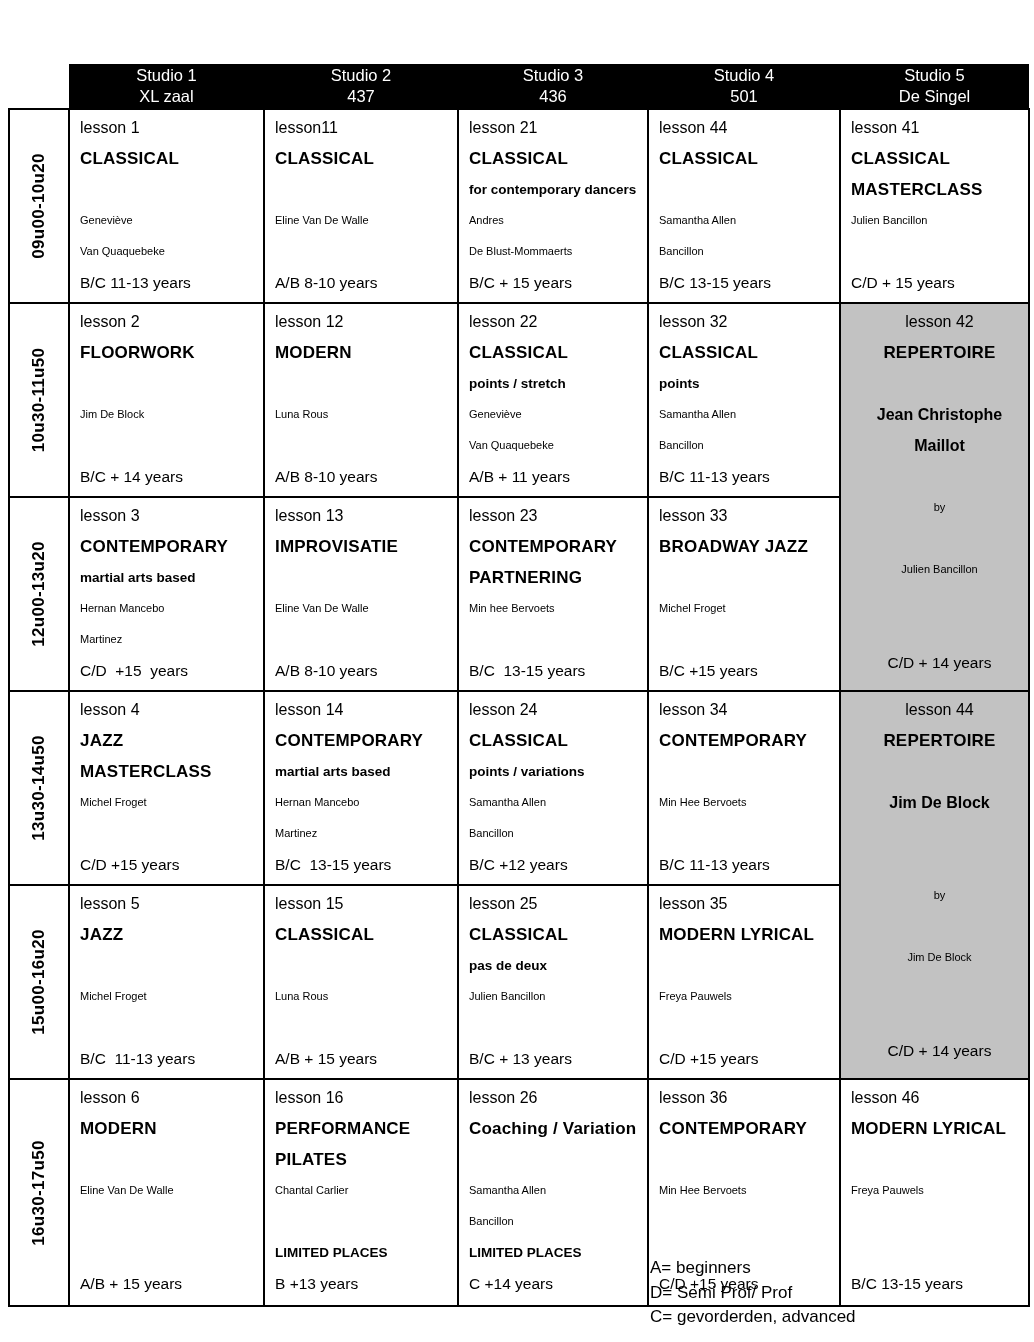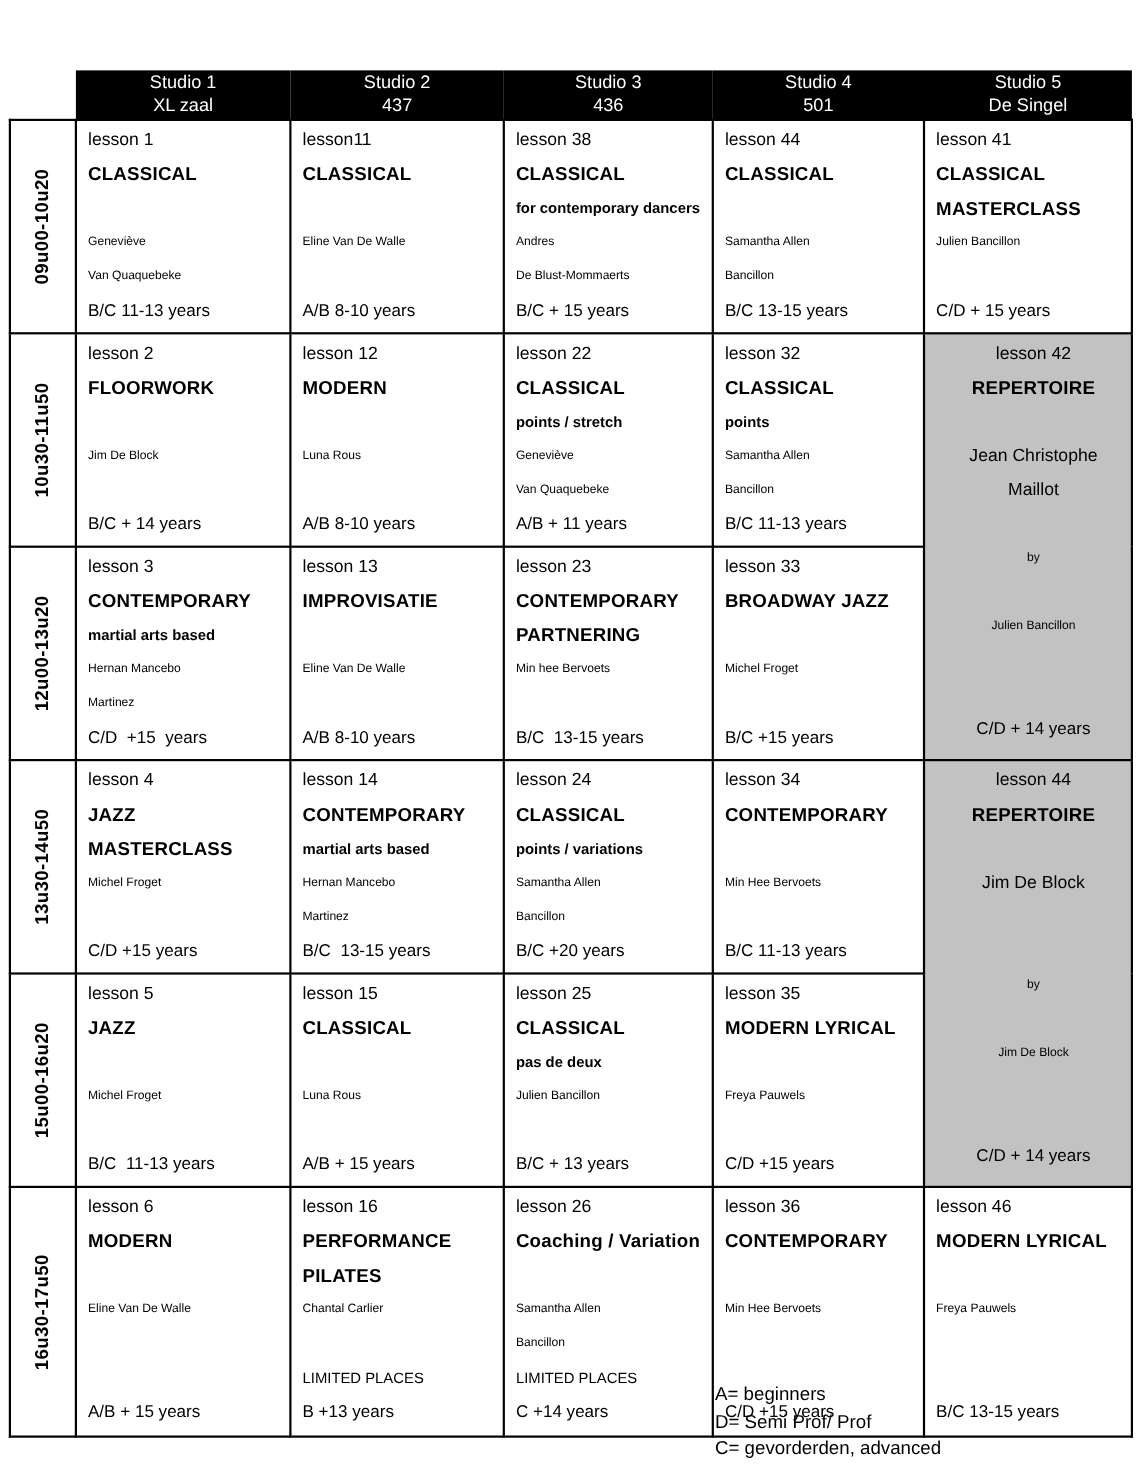--- a/index.html
+++ b/index.html
@@ -50,22 +50,22 @@
   .slot {
     height:31px;
     line-height:31px;
     white-space:pre;
     overflow:visible;
   }
   .slot.lesson    { font-size:16px; }
   .slot.title     { font-size:17px; font-weight:bold; letter-spacing:0.2px; }
   .slot.subtitle  { font-size:13.5px; font-weight:bold; }
   .slot.name      { font-size:11px; }
-  .slot.name-bold { font-size:16px; font-weight:normal; }
-  .slot.note      { font-size:13.5px; font-weight:normal; }
+  .slot.name-bold { font-size:16px; font-weight:bold; }
+  .slot.note      { font-size:13.5px; font-weight:bold; }
   .slot.age       { font-size:15.5px; }
   .legend {
     position:absolute;
     left:650px; top:1256px;
     font-size:17px;
     line-height:24.5px;
   }
 </style>
 </head>
 <body>
@@ -119,21 +119,21 @@
         </td>
         <td class="cell">
           <div class="slot lesson">lesson11</div>
           <div class="slot title">CLASSICAL</div>
           <div class="slot"></div>
           <div class="slot name">Eline Van De Walle</div>
           <div class="slot"></div>
           <div class="slot age">A/B 8-10 years</div>
         </td>
         <td class="cell">
-          <div class="slot lesson">lesson 38</div>
+          <div class="slot lesson">lesson 21</div>
           <div class="slot title">CLASSICAL</div>
           <div class="slot subtitle">for contemporary dancers</div>
           <div class="slot name">Andres</div>
           <div class="slot name">De Blust-Mommaerts</div>
           <div class="slot age">B/C + 15 years</div>
         </td>
         <td class="cell">
           <div class="slot lesson">lesson 44</div>
           <div class="slot title">CLASSICAL</div>
           <div class="slot"></div>
@@ -257,21 +257,21 @@
           <div class="slot name">Hernan Mancebo</div>
           <div class="slot name">Martinez</div>
           <div class="slot age">B/C  13-15 years</div>
         </td>
         <td class="cell">
           <div class="slot lesson">lesson 24</div>
           <div class="slot title">CLASSICAL</div>
           <div class="slot subtitle">points / variations</div>
           <div class="slot name">Samantha Allen</div>
           <div class="slot name">Bancillon</div>
-          <div class="slot age">B/C +20 years</div>
+          <div class="slot age">B/C +12 years</div>
         </td>
         <td class="cell">
           <div class="slot lesson">lesson 34</div>
           <div class="slot title">CONTEMPORARY</div>
           <div class="slot"></div>
           <div class="slot name">Min Hee Bervoets</div>
           <div class="slot"></div>
           <div class="slot age">B/C 11-13 years</div>
         </td>
         <td class="cell gray" rowspan="2">

